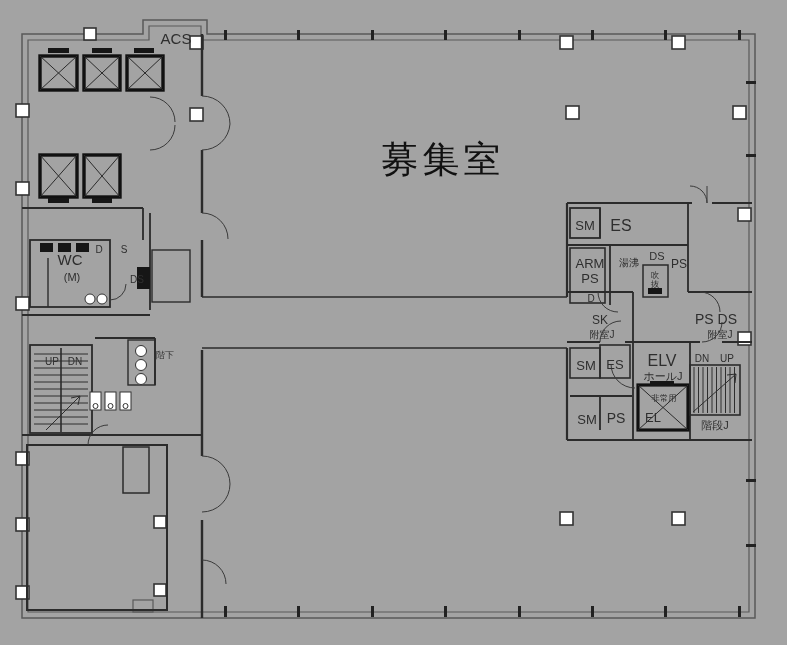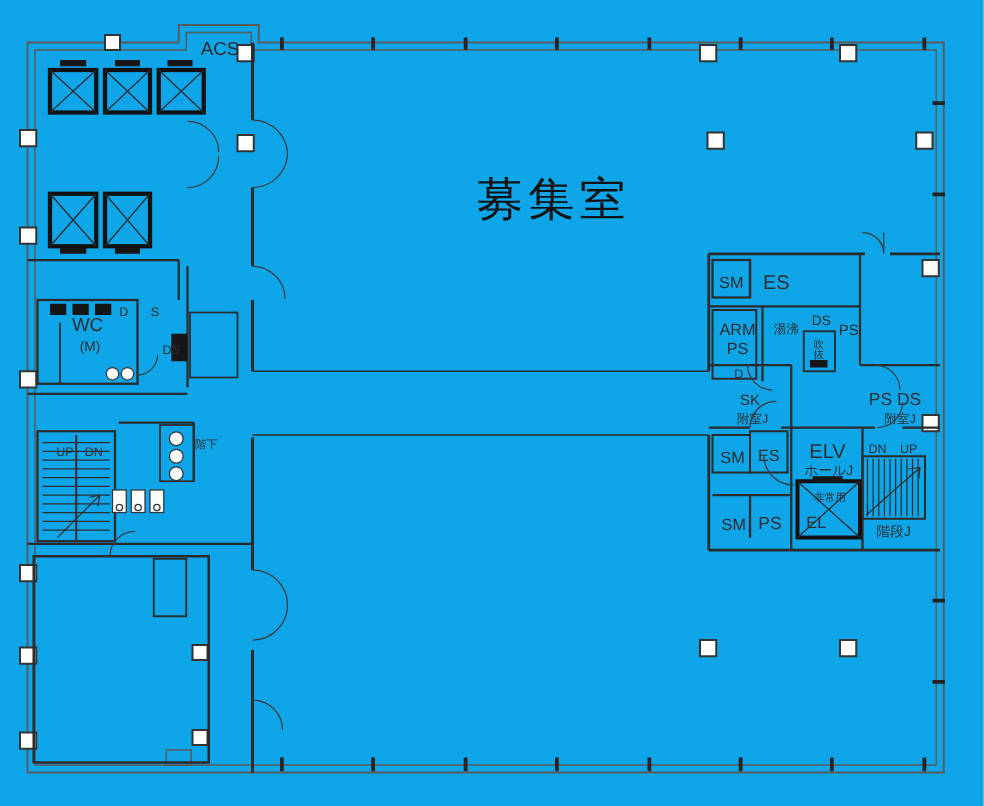--- a/index.html
+++ b/index.html
@@ -1,17 +1,17 @@
 <!DOCTYPE html>
 <html><head>
 <meta charset="utf-8">
 <style>
   html,body{margin:0;padding:0;background:#e9e9e9;}
   .stage{
-    position:relative;width:787px;height:645px;background:#0ea5e9;
+    position:relative;width:787px;height:645px;background:#a3a3a3;
     font-family:"Liberation Sans","DejaVu Sans",sans-serif;overflow:hidden;
   }
   svg{position:absolute;left:0;top:0;}
   text{fill:#2e2e2e;font-family:"Liberation Sans","DejaVu Sans",sans-serif;}
   .wall{stroke:#2b2b2b;fill:none;}
   .wall-lt{stroke:#5a5a5a;fill:none;}
   .blackwall{stroke:#111;fill:none;}
   .fixture{stroke:#333;fill:#fff;}
   .solid{fill:#161616;stroke:none;}
   .arc{stroke:#3a3a3a;fill:none;stroke-width:1;}

